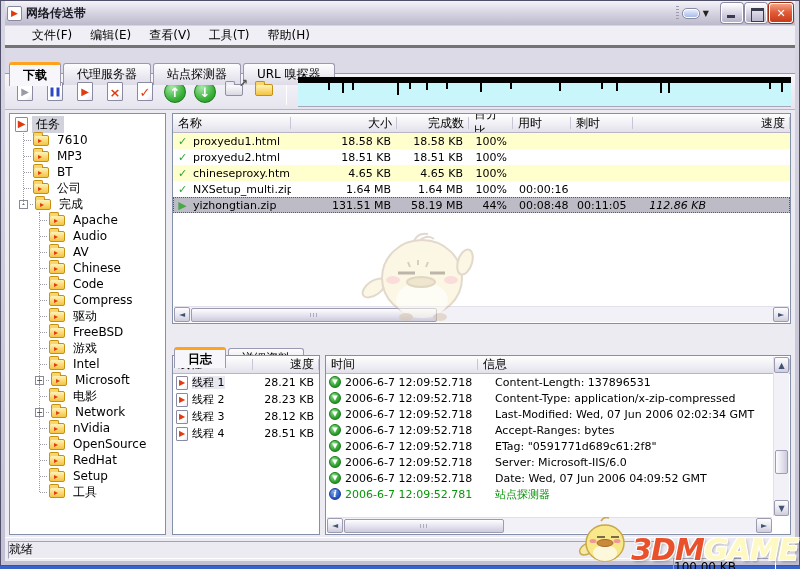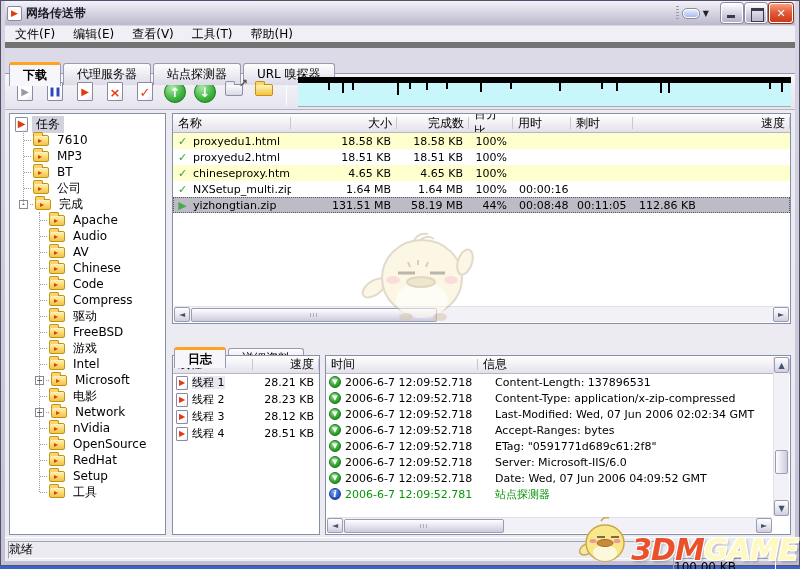--- a/index.html
+++ b/index.html
@@ -23,21 +23,21 @@
   .win-btns{display:flex;gap:2px;}
   .wb{width:22px;height:20px;border:1px solid #fff;border-radius:3px;position:relative;
     background:linear-gradient(#FDFDFE,#D5D3E2 55%,#B6B3C8);box-shadow:0 0 0 1px #8E8CA4;}
   .wb.min::after{content:'';position:absolute;left:5px;bottom:4px;width:8px;height:3px;background:#3A3A4E;}
   .wb.max::after{content:'';position:absolute;left:5px;top:4px;width:11px;height:10px;border:1px solid #3A3A4E;border-top-width:3px;}
   .wb.close{background:linear-gradient(#F3A183,#E25D3B 45%,#C83A18);box-shadow:0 0 0 1px #A03014;
     color:#fff;font-weight:bold;font-size:11px;display:flex;align-items:center;justify-content:center;width:24px;}
 
   
   .client{position:absolute;left:4px;top:25px;right:4px;bottom:4px;background:#ECEBF2;display:flex;flex-direction:column;}
-  .menubar{height:22px;display:flex;align-items:center;padding-left:1px;background:#F0EFF5;border-bottom:6px solid #737373;}
+  .menubar{height:22px;display:flex;align-items:center;padding-left:18px;background:#F0EFF5;border-bottom:3px solid #737373;}
   .menu-item{padding:2px 9px;cursor:default;}
   .tabbar{height:26px;display:flex;align-items:flex-end;gap:2px;padding:3px 4px 0 4px;background:#DCDAE6;border-bottom:1px solid #9B99B0;}
   .tab{height:22px;padding:0 13px;display:flex;align-items:center;font-size:12px;
     background:linear-gradient(#FDFDFE,#DDDBE7);border:1px solid #9B99B0;border-bottom:none;border-radius:3px 3px 0 0;position:relative;top:12px;}
   .tab.active{background:#F7F6FA;border-top:3px solid #FFA21E;height:24px;font-weight:bold;z-index:2;margin-bottom:-1px;}
   .toolbar{height:36px;display:flex;align-items:center;gap:2px;padding:0 2px 0 6px;
     background:linear-gradient(#F7F6FA,#E6E4EE);border-bottom:1px solid #B5B3C6;}
   .tool-btn{width:28px;height:28px;display:flex;align-items:center;justify-content:center;}
   .tb-div{width:1px;height:26px;background:#C0BED0;margin:0 5px;border-right:1px solid #fff;}
 
@@ -89,21 +89,21 @@
   .dlh{display:grid;grid-template-columns:118px 106px 72px 44px 58px 62px 1fr;height:19px;
     background:linear-gradient(#FEFEFE,#EFEEF4 60%,#E2E0EA);border-bottom:1px solid #B8B5C6;}
   .hc{padding:0 5px;display:flex;align-items:center;position:relative;overflow:hidden;}
   .hc.r{justify-content:flex-end;}
   .hc::after{content:'';position:absolute;right:0;top:3px;bottom:3px;border-right:1px solid #C8C6D6;}
   .dlr{display:grid;grid-template-columns:118px 106px 72px 44px 58px 62px 1fr;height:16px;align-items:center;font-size:11px;}
   .dlr.zebra{background:#FFFFCE;}
   .dlr.selected{background:#BDBCC6;outline:1px dotted #5A5A5A;outline-offset:-1px;}
   .c{padding:0 6px;white-space:nowrap;overflow:hidden;}
   .c.r{text-align:right;}
-  .c.speed{padding-right:84px;}
+  .c.speed{text-align:right;padding-right:84px;font-style:italic;}
   .c.name{display:flex;align-items:center;gap:4px;padding-left:3px;}
   .ric{flex:none;width:13px;text-align:center;font-size:11px;font-weight:bold;line-height:1;}
   .ric.check{color:#2EA12E;} .ric.play{color:#49A849;}
 
   
   .sub-tabs{height:22px;display:flex;gap:2px;align-items:flex-end;padding-left:2px;}
   .sub-content{flex:1;display:flex;gap:5px;min-height:0;}
   .threads-box{width:148px;position:relative;overflow:hidden;}
   .log-box{flex:1;position:relative;overflow:hidden;}
 

